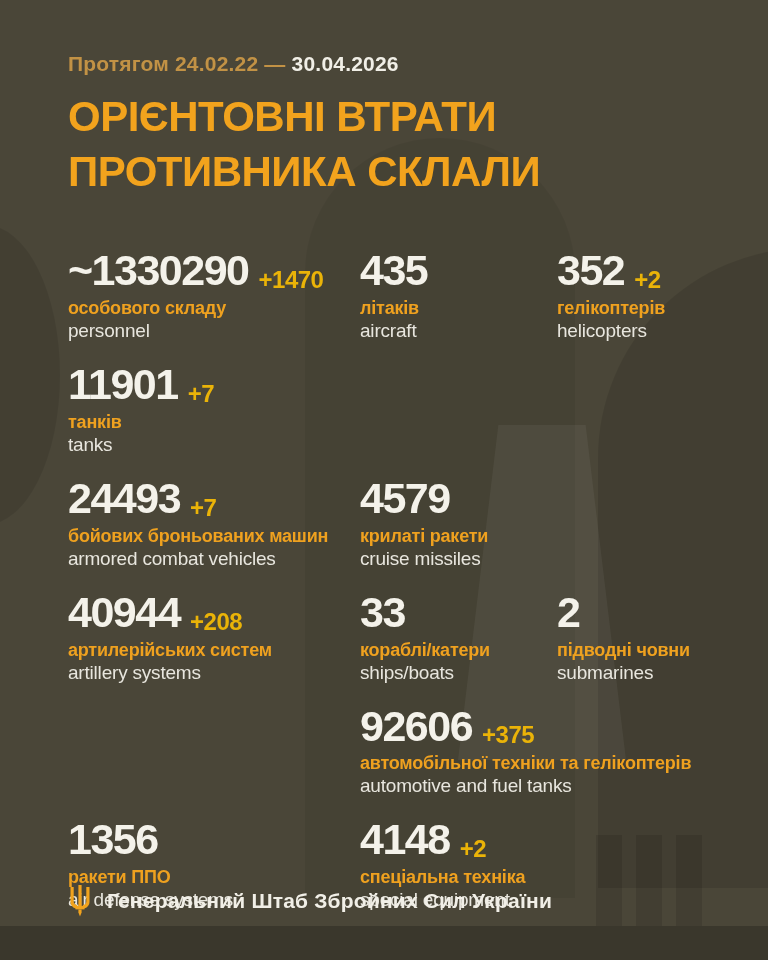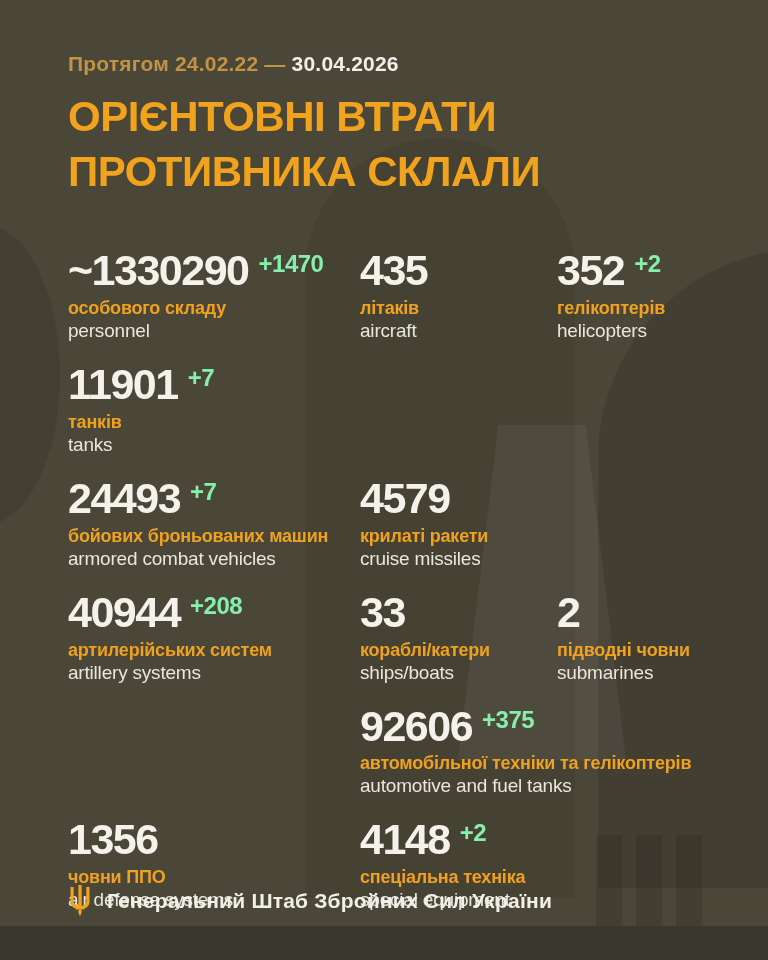--- a/index.html
+++ b/index.html
@@ -72,31 +72,31 @@
     display: grid;
     grid-template-columns: 292px 197px 1fr;
     margin-bottom: 21px;
   }
   .stat { grid-row: 1; }
   .c1 { grid-column: 1; }
   .c2 { grid-column: 2; }
   .c3 { grid-column: 3; }
   .span23 { grid-column: 2 / 4; }
 
-  .num-line { display: flex; align-items: flex-start; }
+  .num-line { display: flex; align-items: flex-end; }
   .num {
     color: #f4f2ea;
     font-size: 43px;
     font-weight: 800;
     letter-spacing: -1.5px;
     line-height: 1.02;
     white-space: nowrap;
   }
   .delta {
-    color: #86efac;
+    color: #eab308;
     font-size: 24px;
     font-weight: 800;
     margin-left: 10px;
     letter-spacing: -0.5px;
     transform: translateY(1px);
     white-space: nowrap;
   }
   .label-uk {
     margin-top: 5px;
     color: #efa11f;
@@ -251,21 +251,21 @@
           <div class="label-en">automotive and fuel tanks</div>
         </div>
       </div>
 
       <div class="stats-row">
         <div class="stat c1">
           <div class="num-line">
             <span class="num">1356</span>
             <span class="delta"></span>
           </div>
-          <div class="label-uk">човни ППО</div>
+          <div class="label-uk">ракети ППО</div>
           <div class="label-en">air defense systems</div>
         </div>
         <div class="stat span23">
           <div class="num-line">
             <span class="num">4148</span>
             <span class="delta">+2</span>
           </div>
           <div class="label-uk">спеціальна техніка</div>
           <div class="label-en">special equipment</div>
         </div>

